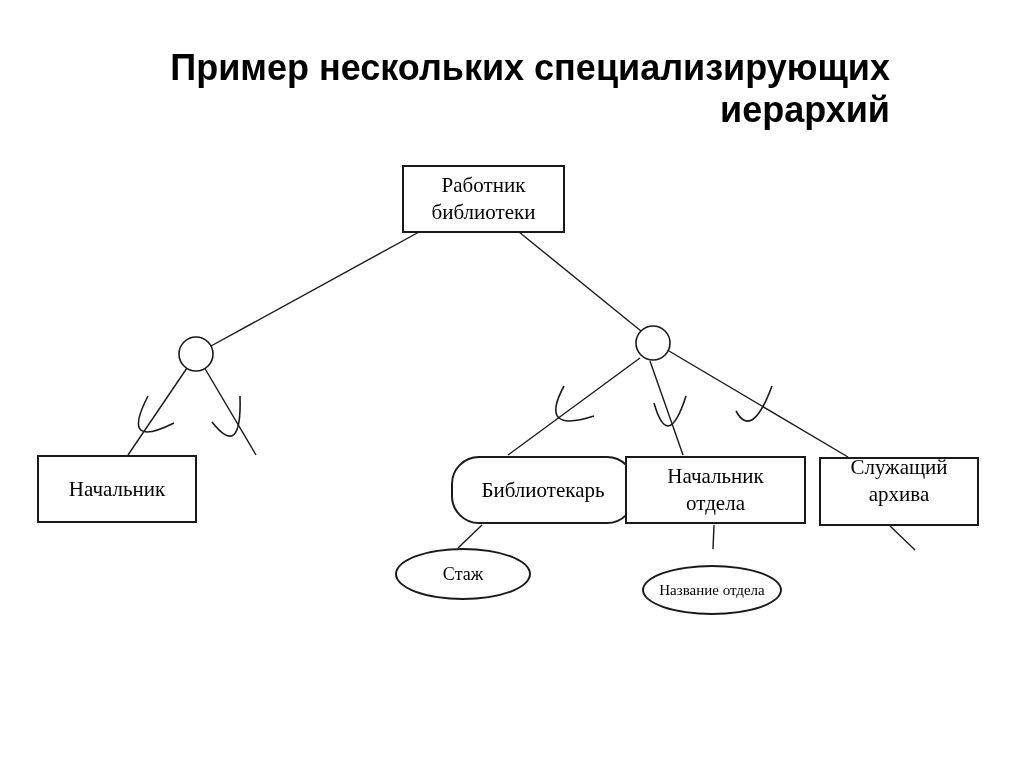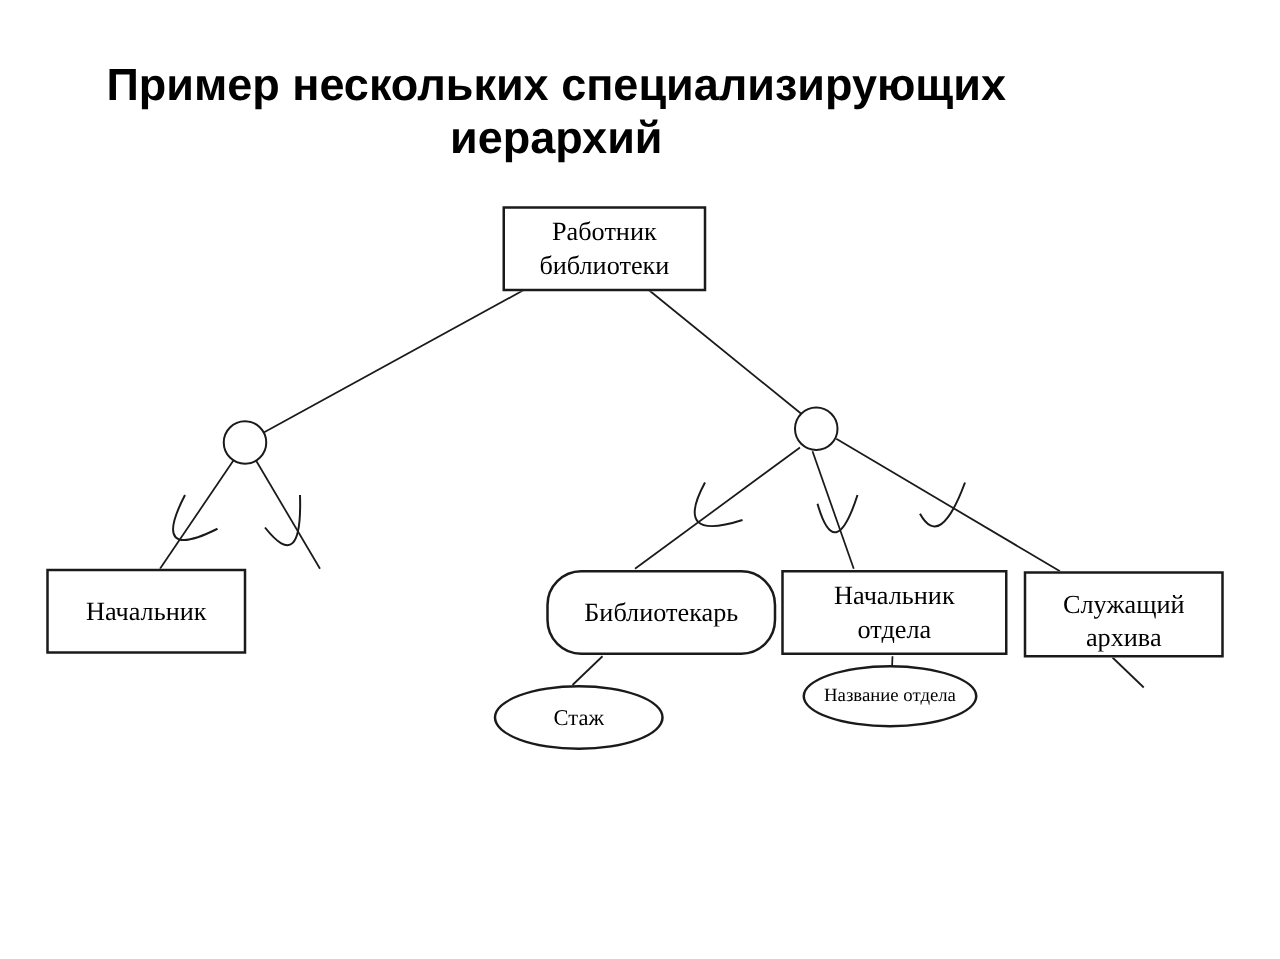--- a/index.html
+++ b/index.html
@@ -5,44 +5,44 @@
   :root { --stroke:#1a1a1a; --bg:#ffffff; --text:#000000; }
   html,body { margin:0; padding:0; }
   body { background:#888; }
   .canvas {
     position:relative; width:1024px; height:767px;
     background:var(--bg,#fff); overflow:hidden; margin:0 auto;
     font-family:"Liberation Serif","DejaVu Serif",serif; color:var(--text,#000);
   }
   .title {
     position:absolute; top:47px; left:0; width:890px; margin:0;
-    text-align:center; font-family:"Liberation Sans","DejaVu Sans",sans-serif;
+    text-align:right; font-family:"Liberation Sans","DejaVu Sans",sans-serif;
     font-weight:bold; font-size:36px; line-height:42px; color:var(--text,#000);
   }
   svg.diagram { position:absolute; left:0; top:0; }
   .box {
     position:absolute; box-sizing:border-box;
     border:2px solid var(--stroke,#1a1a1a); background:var(--bg,#fff);
     display:flex; align-items:center; justify-content:center;
-    text-align:center; font-size:21px; line-height:27px; padding:0 9px;
+    text-align:center; font-size:21px; line-height:27px; padding:16px 9px;
   }
   .box.root { left:402px; top:165px; width:163px; height:68px; }
   .box.b1 { left:37px;  top:455px; width:160px; height:68px; }
   .box.b2 { left:213px; top:455px; width:160px; height:68px; }
-  .box.b3 { left:437px; top:456px; width:184px; height:68px;border-radius:28px; }
+  .box.b3 { left:451px; top:456px; width:184px; height:68px;border-radius:28px; }
   .box.b4 { left:625px; top:456px; width:181px; height:68px; }
   .box.b5 { left:819px; top:457px; width:160px; height:69px;align-items:flex-end; }
   .ellipse {
     position:absolute; box-sizing:border-box;
     border:2px solid var(--stroke,#1a1a1a); border-radius:50%; background:var(--bg,#fff);
     display:flex; align-items:center; justify-content:center;
     text-align:center; font-size:15px; line-height:18px; padding:0 12px;
   }
   .ellipse.e1 { left:395px; top:548px; width:136px; height:52px; font-size:18px; }
-  .ellipse.e2 { left:642px; top:532px; width:140px; height:50px; }
+  .ellipse.e2 { left:642px; top:565px; width:140px; height:50px; }
   .ellipse.e3 { left:842px; top:551px; width:136px; height:48px; }
 </style>
 </head>
 <body>
 
 <div class="canvas">
 
   <h1 class="title">Пример нескольких специализирующих иерархий</h1>
 
   <svg class="diagram" width="1024" height="767" viewBox="0 0 1024 767">

